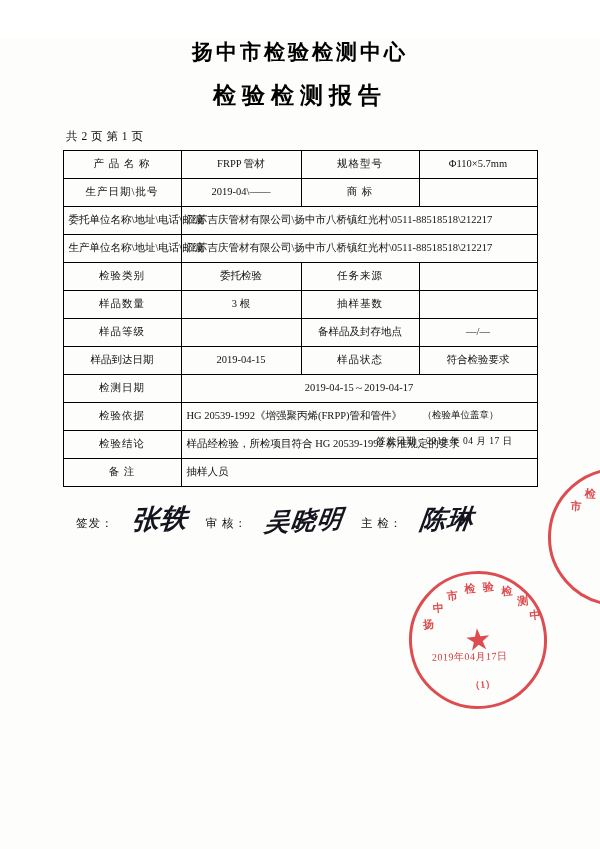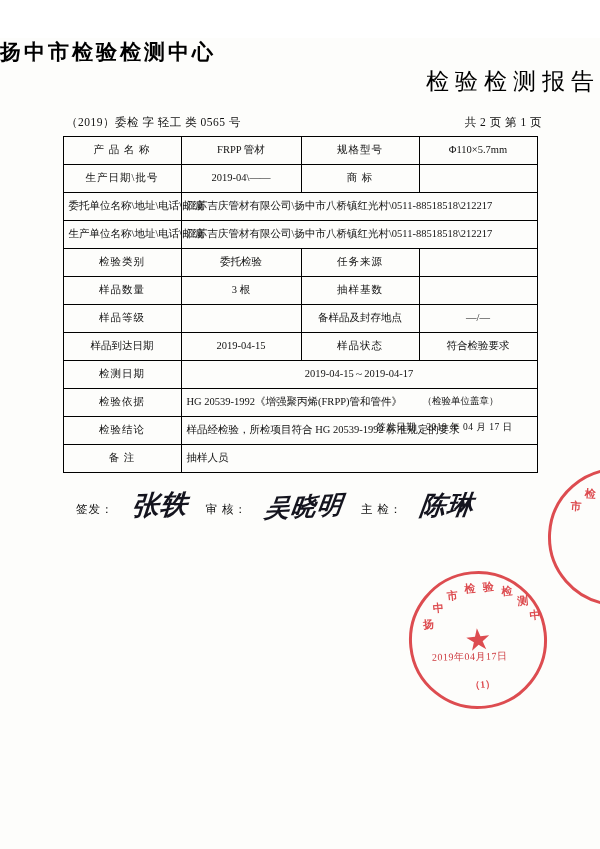--- a/index.html
+++ b/index.html
@@ -15,32 +15,33 @@
     position: relative;
     overflow: hidden;
   }
   .page {
     position: relative;
     width: 600px;
     height: 849px;
     background: #fdfdfb;
   }
   .title-main {
-    text-align: left;
+    text-align: center;
     font-size: 21px;
     font-weight: bold;
     letter-spacing: 3px;
     margin-top: 38px;
     color: #000;
   }
   .title-sub {
-    text-align: right;
+    text-align: center;
     font-size: 23px;
-    font-weight: normal;
+    font-weight: bold;
     letter-spacing: 6px;
+    margin-top: 14px;
     color: #000;
   }
   .meta-row {
     display: flex;
     justify-content: space-between;
     align-items: baseline;
     margin: 18px 28px 6px 66px;
     font-size: 11.5px;
   }
   .meta-left { letter-spacing: 0.5px; }
@@ -208,21 +209,20 @@
 </style>
 </head>
 <body>
 
 <div class="page">
 
   <div class="title-main">扬中市检验检测中心</div>
   <div class="title-sub">检验检测报告</div>
 
   <div class="meta-row">
-    <div class="meta-left">（2019）委检 字 轻工 类 0565 号</div>
     <div class="meta-right">共 2 页 第 1 页</div>
   </div>
 
   <table class="report">
     <colgroup>
       <col style="width:118px">
       <col style="width:120px">
       <col style="width:118px">
       <col style="width:118px">
     </colgroup>

